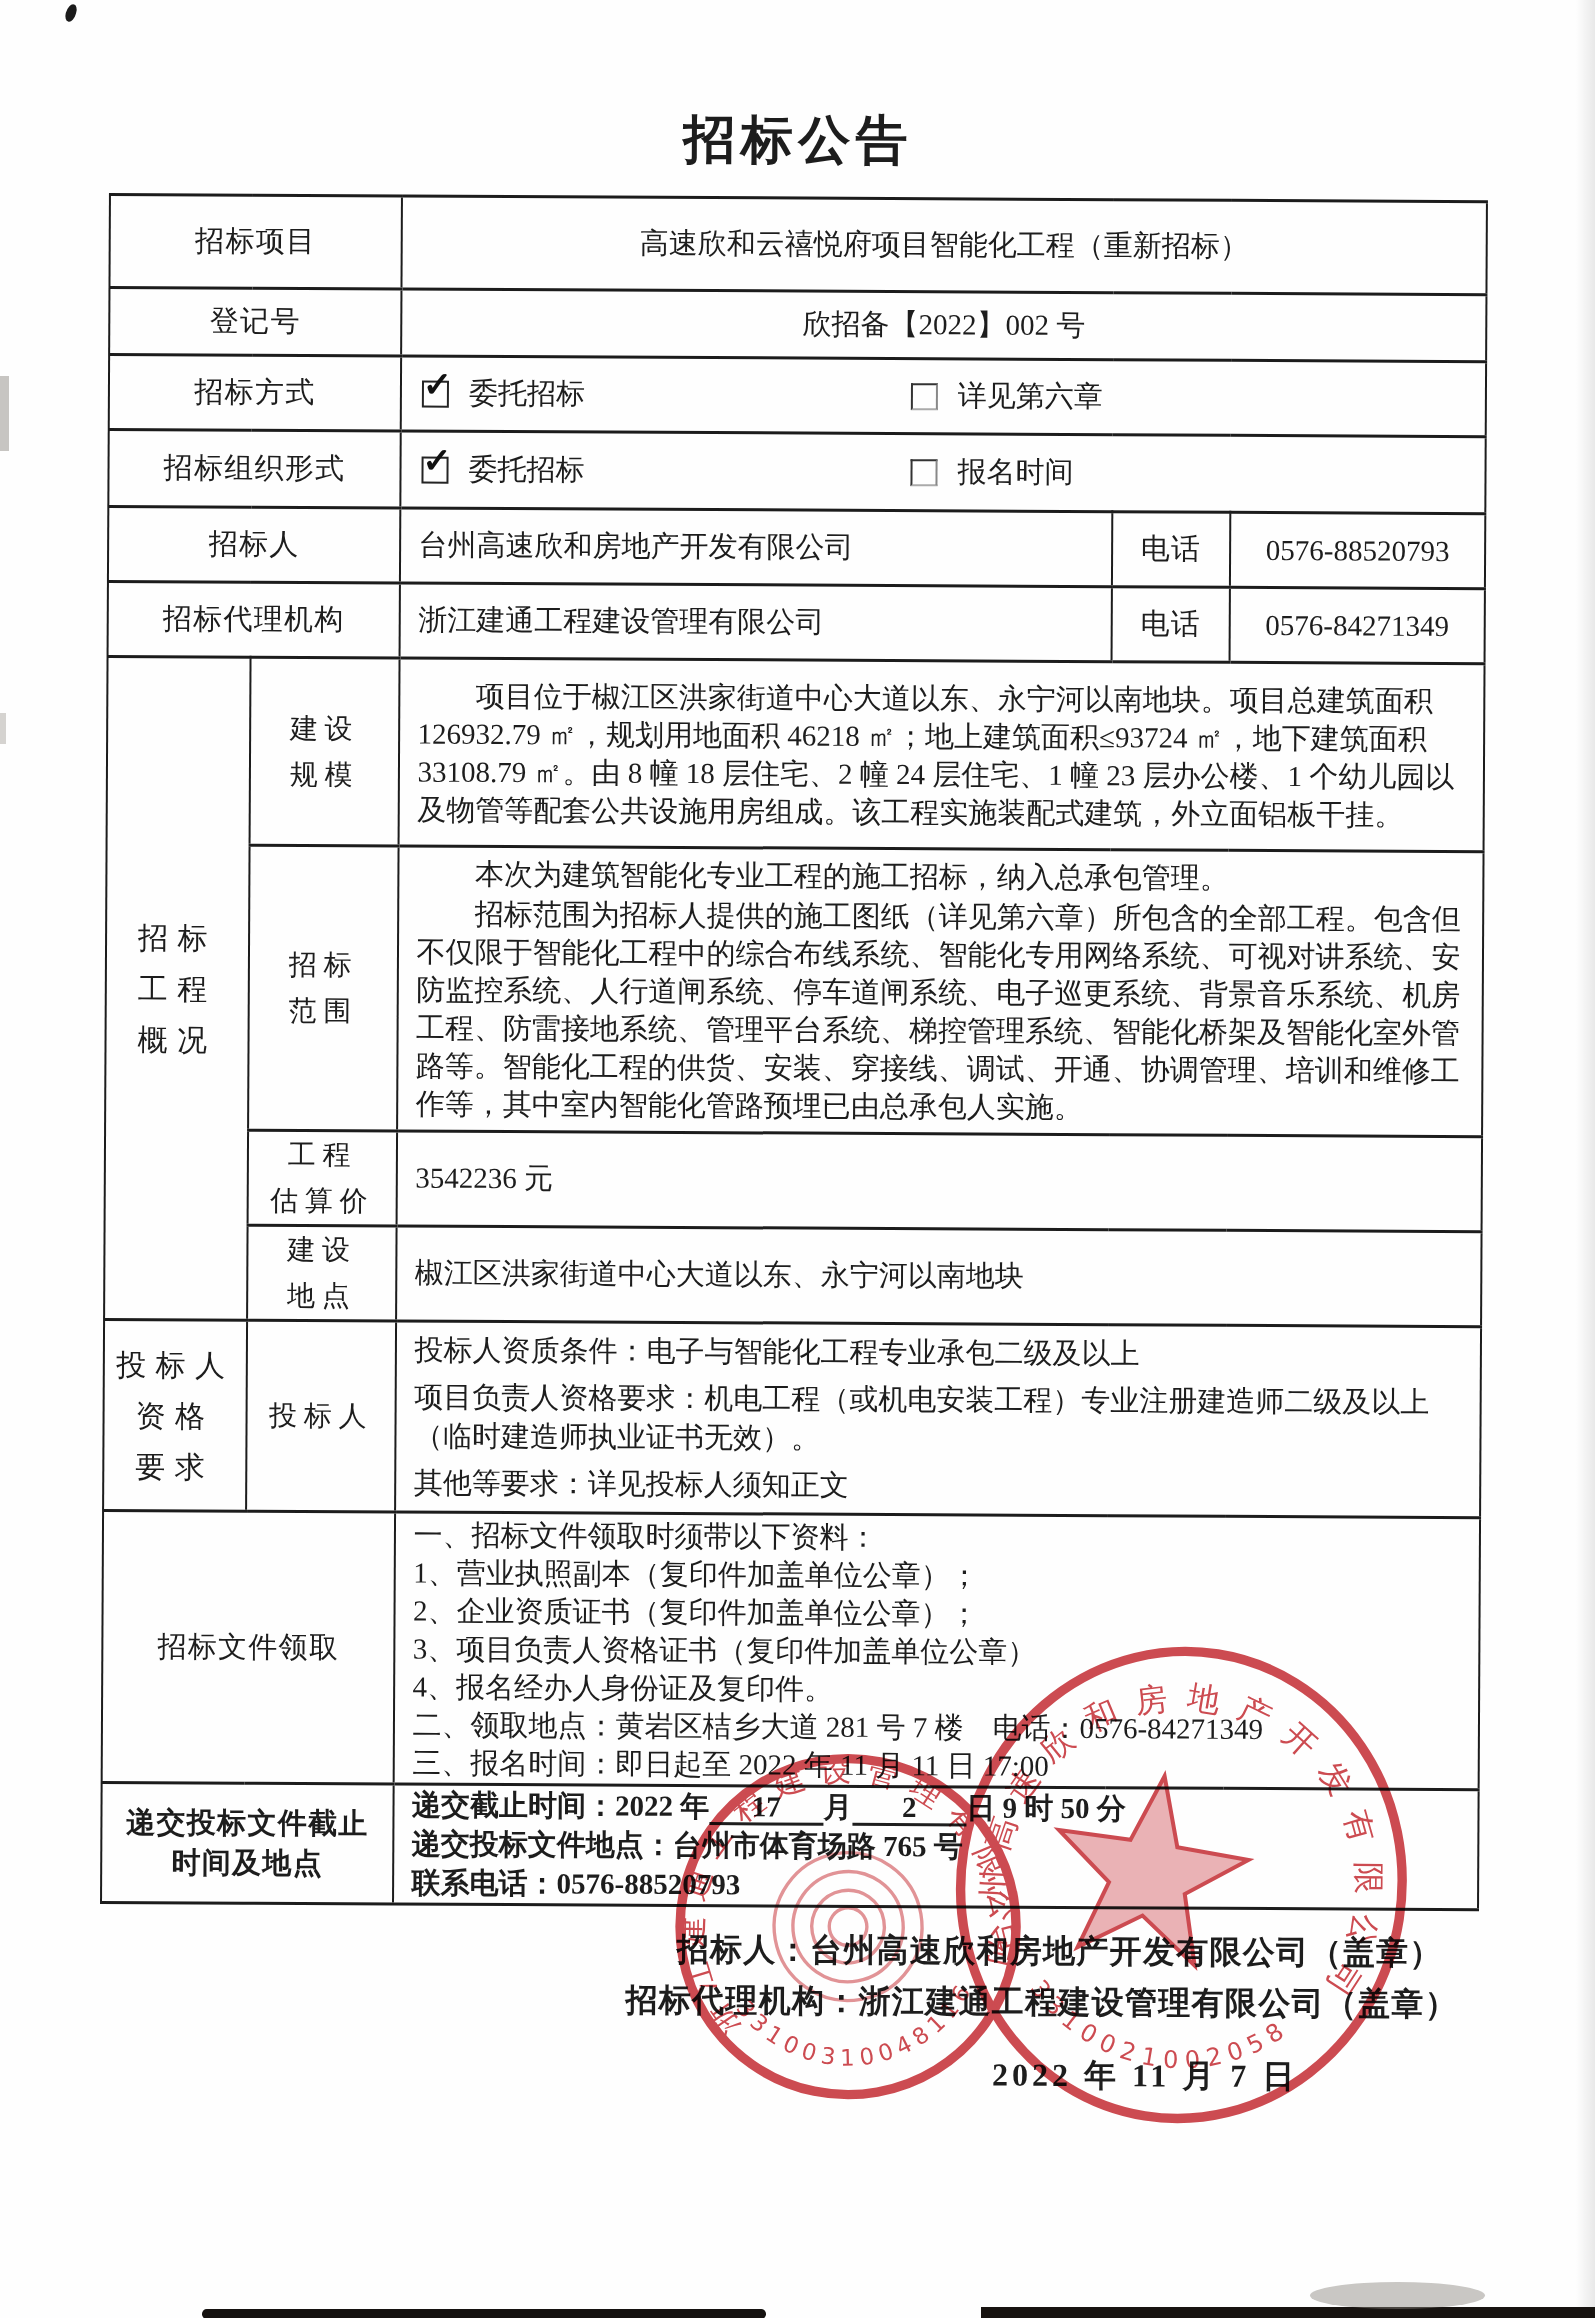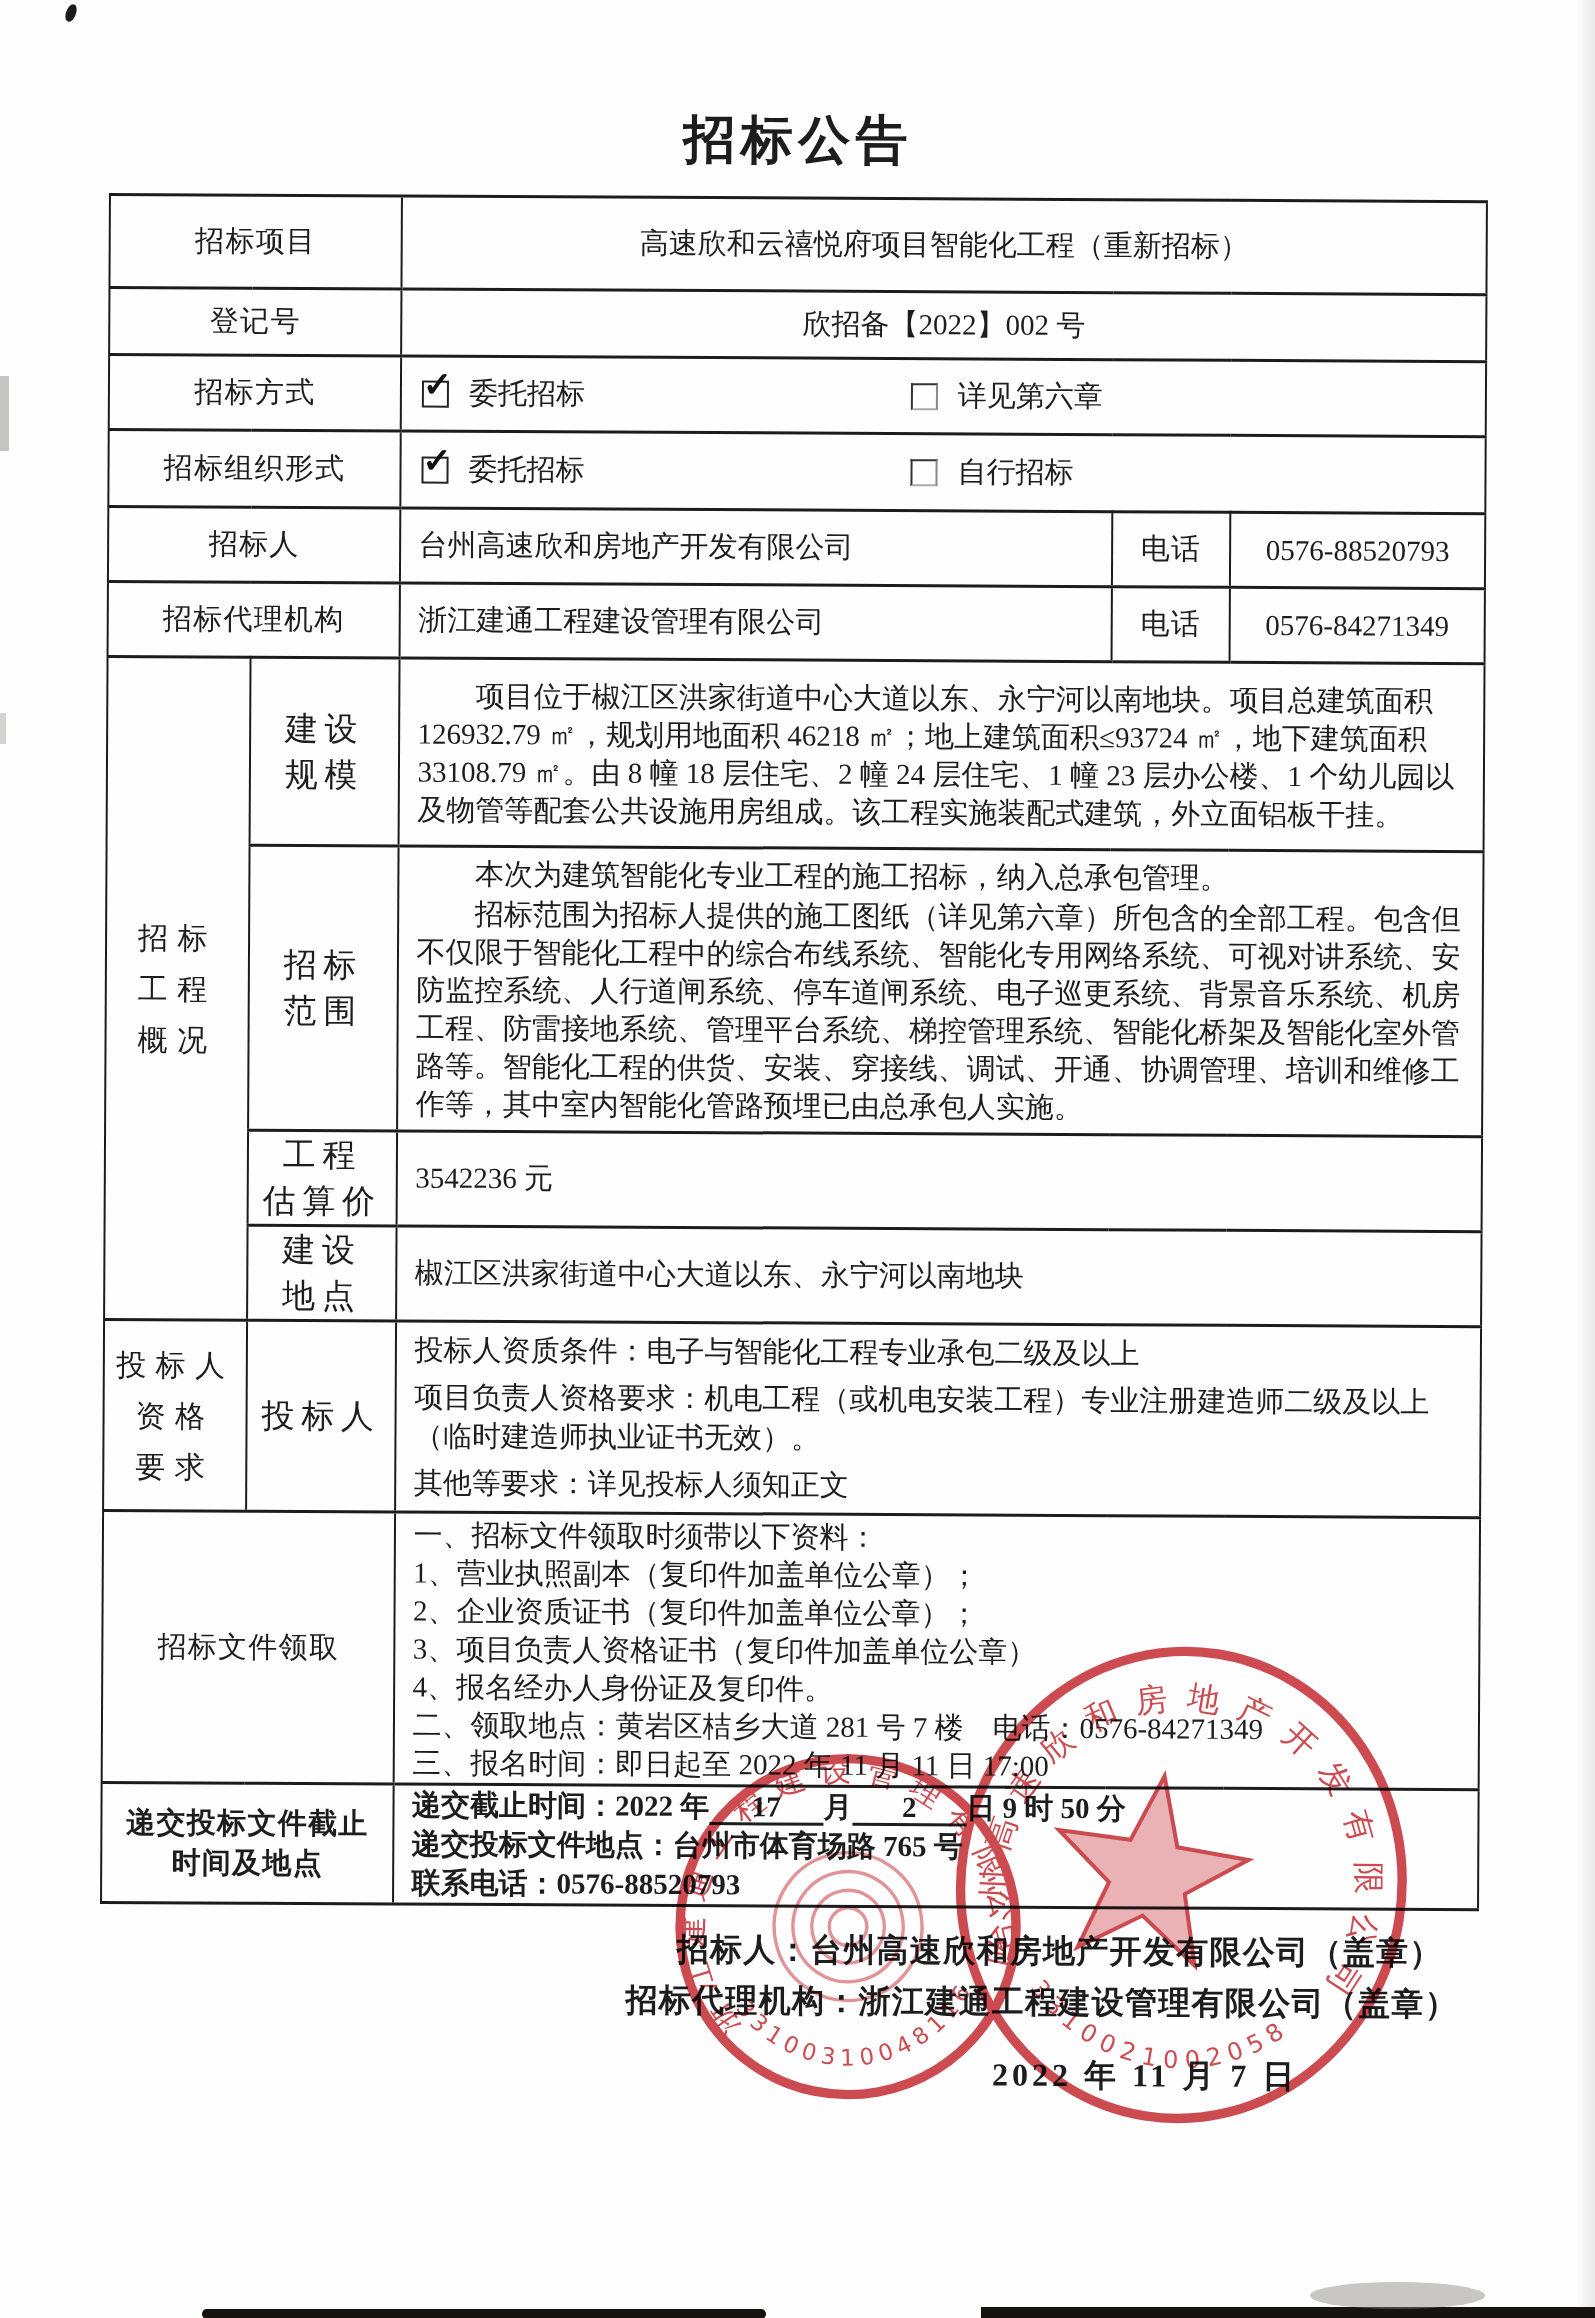--- a/index.html
+++ b/index.html
@@ -14,21 +14,21 @@
   table.main{position:absolute;left:109px;top:193px;width:1377px;
        border-collapse:collapse;table-layout:fixed;font-size:29px;}
   td{border:2px solid #1c1c1c;border-top-width:3.4px;border-bottom-width:3.4px;
        vertical-align:middle;padding:0;overflow:hidden;}
   tr.r1{height:93px}tr.r2{height:67px}tr.r3{height:75px}tr.r4{height:77px}
   tr.r5{height:75px}tr.r6{height:75px}tr.r7{height:188px}tr.r8{height:285px}
   tr.r9{height:91px}tr.r10{height:91px}tr.r11{height:171px}tr.r12{height:272px}
   tr.r13{height:120px}
   .lab{text-align:center;letter-spacing:1.3px}
   .glab div{text-align:center;line-height:51px;letter-spacing:9.4px;font-size:30px}
-  .slab div{text-align:center;line-height:46px;letter-spacing:6.7px;font-size:33px}
+  .slab div{text-align:center;line-height:46px;letter-spacing:6.7px;font-size:28px}
   .center{text-align:center}
   .val{padding-left:17.5px;padding-right:12px}
   .para p{margin:2.7px 0;line-height:38px;text-indent:2em}
   .lines div{line-height:38px}
   .qual p{margin:8px 0;line-height:39px}
   .optwrap{display:flex;align-items:center;padding-left:20px}
   .opt{display:flex;align-items:center;width:46%}
   .cb{display:inline-block;width:23px;height:23px;border:2.7px solid #242424;
       position:relative;margin-right:20px;flex:0 0 auto}
   .cb .tick{position:absolute;left:-1.3px;top:-17.5px;font-size:35px;font-weight:bold;color:#111}
@@ -102,21 +102,21 @@
       <td colspan="3">
         <div class="optwrap">
           <span class="opt">
             <span class="cb">
                   <span class="tick">✓</span>
                 </span>
             <span>委托招标</span>
           </span>
           <span class="opt">
             <span class="cb empty"></span>
-            <span>自行招标</span>
+            <span>报名时间</span>
           </span>
         </div>
       </td>
     </tr>
 
     <tr class="r5">
       <td class="lab" colspan="2">招标人</td>
       <td class="val">台州高速欣和房地产开发有限公司</td>
       <td class="lab">电话</td>
       <td class="center">0576-88520793</td>

